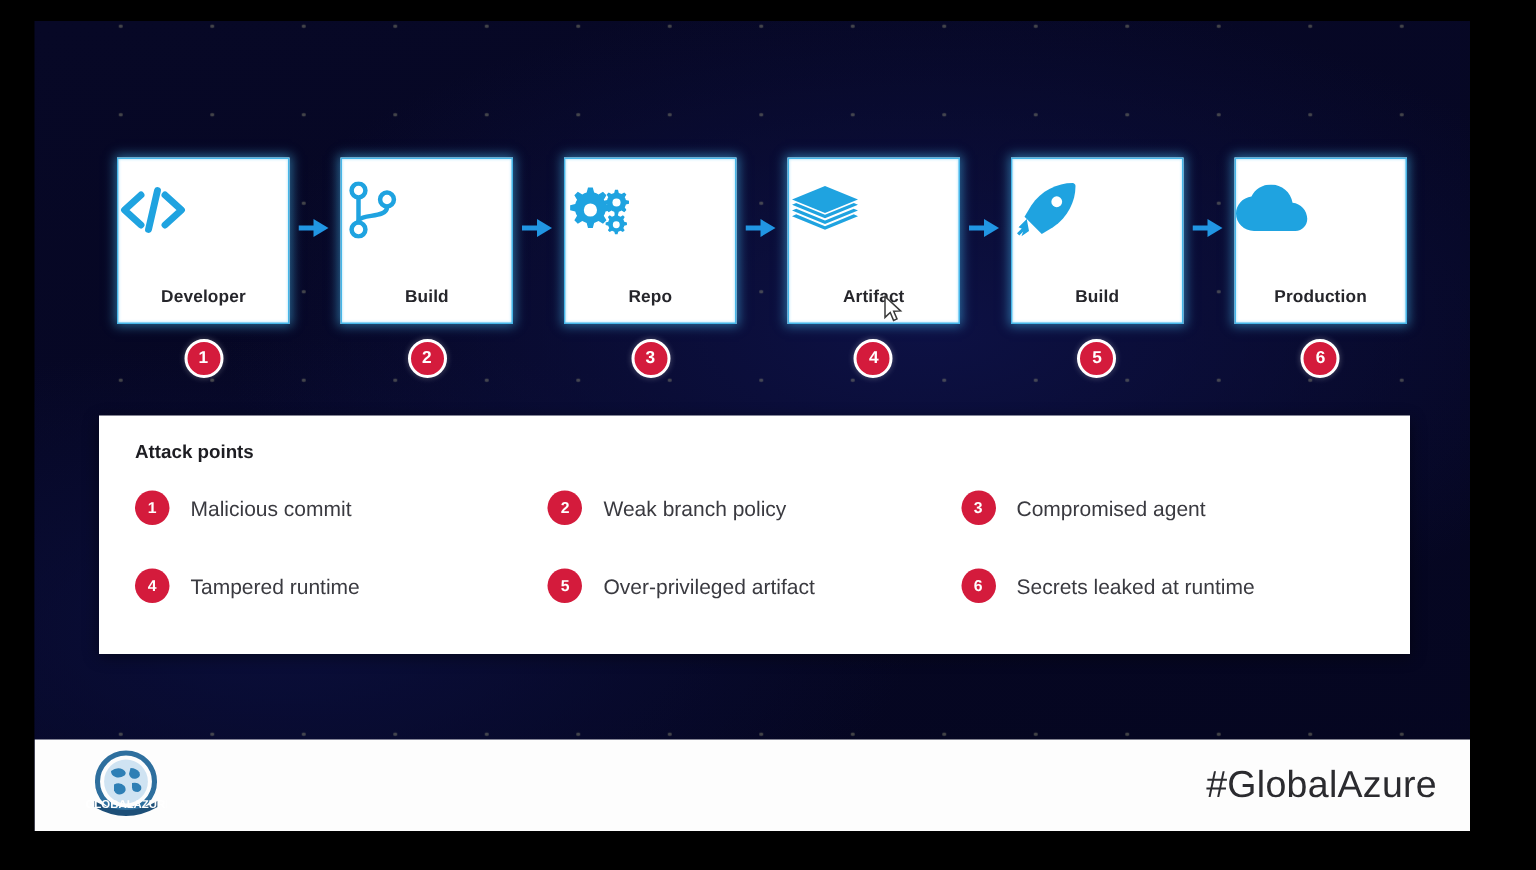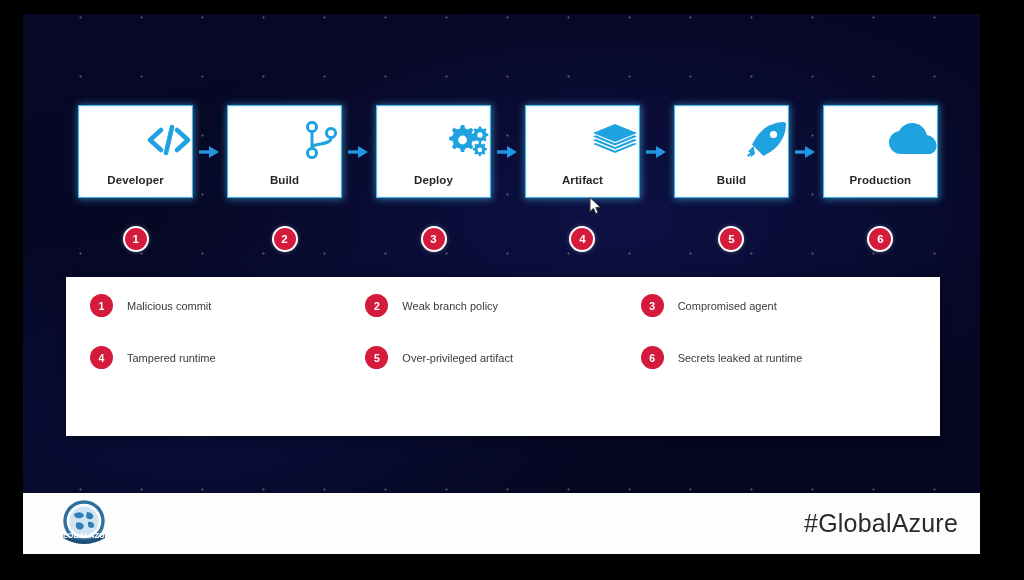--- a/index.html
+++ b/index.html
@@ -55,29 +55,29 @@
     left: 55px;
     top: 91px;
     width: 860px;
     height: 93px;
     display: flex;
     align-items: stretch;
     justify-content: space-between;
   }
   .stage {
     width: 123px;
-    height: 93px;
+    height: 111px;
     background: #ffffff;
     border: 1.5px solid #46b6e8;
     box-shadow: 0 0 7px 1.5px rgba(70,180,235,0.55),
                 0 0 2px 0 rgba(140,215,250,0.85) inset;
     position: relative;
     display: flex;
     flex-direction: column;
-    align-items: flex-end;
+    align-items: flex-start;
     justify-content: flex-start;
     box-sizing: border-box;
     padding-top: 14px;
   }
   .stage-icon {
     height: 40px;
     display: flex;
     align-items: center;
     justify-content: center;
     color: #1fa3e0;
@@ -171,21 +171,21 @@
     color: #ffffff;
     font-size: 10.5px;
     font-weight: bold;
     display: flex;
     align-items: center;
     justify-content: center;
     flex: none;
     margin-right: 14px;
   }
   .attack-text {
-    font-size: 11px;
+    font-size: 14px;
     color: #3a3a40;
   }
 
   
   #footer {
     position: absolute;
     left: 0;
     bottom: 0;
     width: 957px;
     height: 61px;
@@ -272,21 +272,21 @@
             <g fill="#1fa3e0">
               <path d="M15 4 l3.2 0 0.9 3.4 a9.6 9.6 0 0 1 2.9 1.2 l3-1.8 2.3 2.3 -1.8 3 a9.6 9.6 0 0 1 1.2 2.9 l3.4 0.9 0 3.2 -3.4 0.9 a9.6 9.6 0 0 1 -1.2 2.9 l1.8 3 -2.3 2.3 -3 -1.8 a9.6 9.6 0 0 1 -2.9 1.2 l-0.9 3.4 -3.2 0 -0.9 -3.4 a9.6 9.6 0 0 1 -2.9 -1.2 l-3 1.8 -2.3 -2.3 1.8 -3 a9.6 9.6 0 0 1 -1.2 -2.9 l-3.4 -0.9 0 -3.2 3.4 -0.9 a9.6 9.6 0 0 1 1.2 -2.9 l-1.8 -3 2.3 -2.3 3 1.8 a9.6 9.6 0 0 1 2.9 -1.2 z"></path>
               <circle cx="16.6" cy="19" r="4.4" fill="#ffffff"></circle>
               <path d="M33 5.5 l2 0 0.55 2.1 a6 6 0 0 1 1.8 0.75 l1.85 -1.1 1.4 1.4 -1.1 1.85 a6 6 0 0 1 0.75 1.8 l2.1 0.55 0 2 -2.1 0.55 a6 6 0 0 1 -0.75 1.8 l1.1 1.85 -1.4 1.4 -1.85 -1.1 a6 6 0 0 1 -1.8 0.75 l-0.55 2.1 -2 0 -0.55 -2.1 a6 6 0 0 1 -1.8 -0.75 l-1.85 1.1 -1.4 -1.4 1.1 -1.85 a6 6 0 0 1 -0.75 -1.8 l-2.1 -0.55 0 -2 2.1 -0.55 a6 6 0 0 1 0.75 -1.8 l-1.1 -1.85 1.4 -1.4 1.85 1.1 a6 6 0 0 1 1.8 -0.75 z"></path>
               <circle cx="34" cy="14" r="2.7" fill="#ffffff"></circle>
               <path d="M33 21 l1.7 0 0.47 1.8 a5.1 5.1 0 0 1 1.53 0.63 l1.57 -0.93 1.19 1.19 -0.93 1.57 a5.1 5.1 0 0 1 0.63 1.53 l1.8 0.47 0 1.7 -1.8 0.47 a5.1 5.1 0 0 1 -0.63 1.53 l0.93 1.57 -1.19 1.19 -1.57 -0.93 a5.1 5.1 0 0 1 -1.53 0.63 l-0.47 1.8 -1.7 0 -0.47 -1.8 a5.1 5.1 0 0 1 -1.53 -0.63 l-1.57 0.93 -1.19 -1.19 0.93 -1.57 a5.1 5.1 0 0 1 -0.63 -1.53 l-1.8 -0.47 0 -1.7 1.8 -0.47 a5.1 5.1 0 0 1 0.63 -1.53 l-0.93 -1.57 1.19 -1.19 1.57 0.93 a5.1 5.1 0 0 1 1.53 -0.63 z"></path>
               <circle cx="33.85" cy="28.85" r="2.3" fill="#ffffff"></circle>
             </g>
           </svg>
         </div>
-        <div class="stage-label">Deploy</div>
+        <div class="stage-label">Repo</div>
       </div>
 
       <div class="connector">
         <svg width="22" height="14" viewBox="0 0 22 14">
           <path d="M0 7 H13" stroke="#2196e3" stroke-width="3.4"></path>
           <path d="M10 1 L20 7 L10 13 Z" fill="#2196e3"></path>
         </svg>
       </div>
 
       <div class="stage">
@@ -362,20 +362,21 @@
       <div class="badge-slot">
         <div class="badge">5</div>
       </div>
       <div class="badge-spacer"></div>
       <div class="badge-slot">
         <div class="badge">6</div>
       </div>
     </div>
 
     <div id="attack-panel">
+      <div id="attack-title">Attack points</div>
       <div id="attack-grid">
 
         <div class="attack-item">
           <div class="attack-num">1</div>
           <div class="attack-text">Malicious commit</div>
         </div>
 
         <div class="attack-item">
           <div class="attack-num">2</div>
           <div class="attack-text">Weak branch policy</div>

